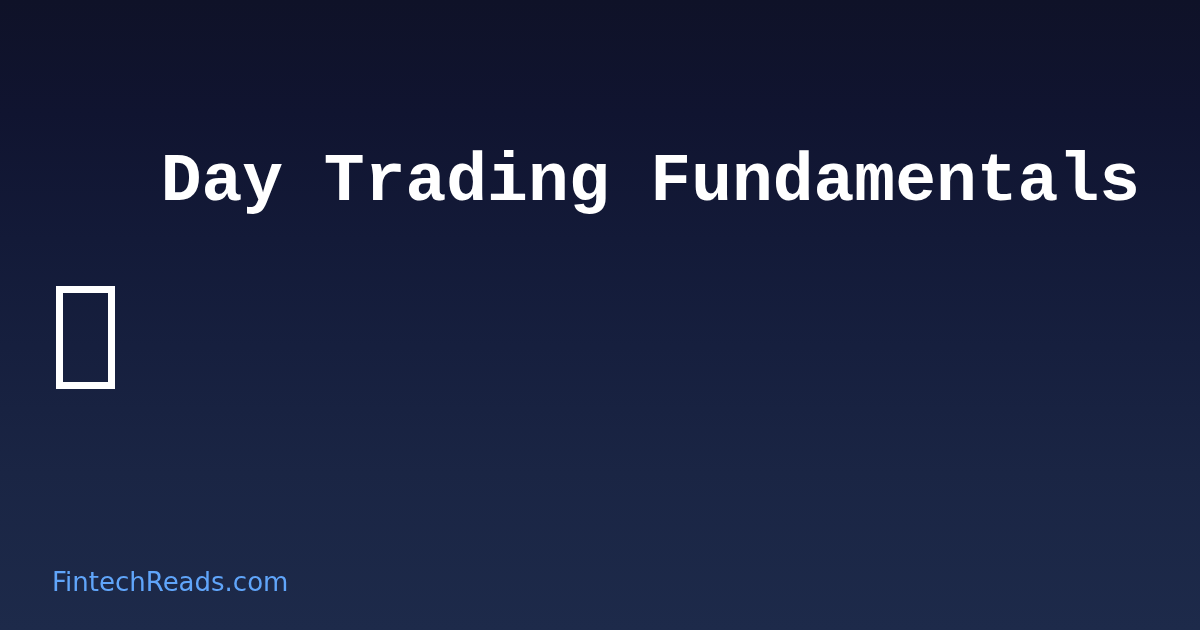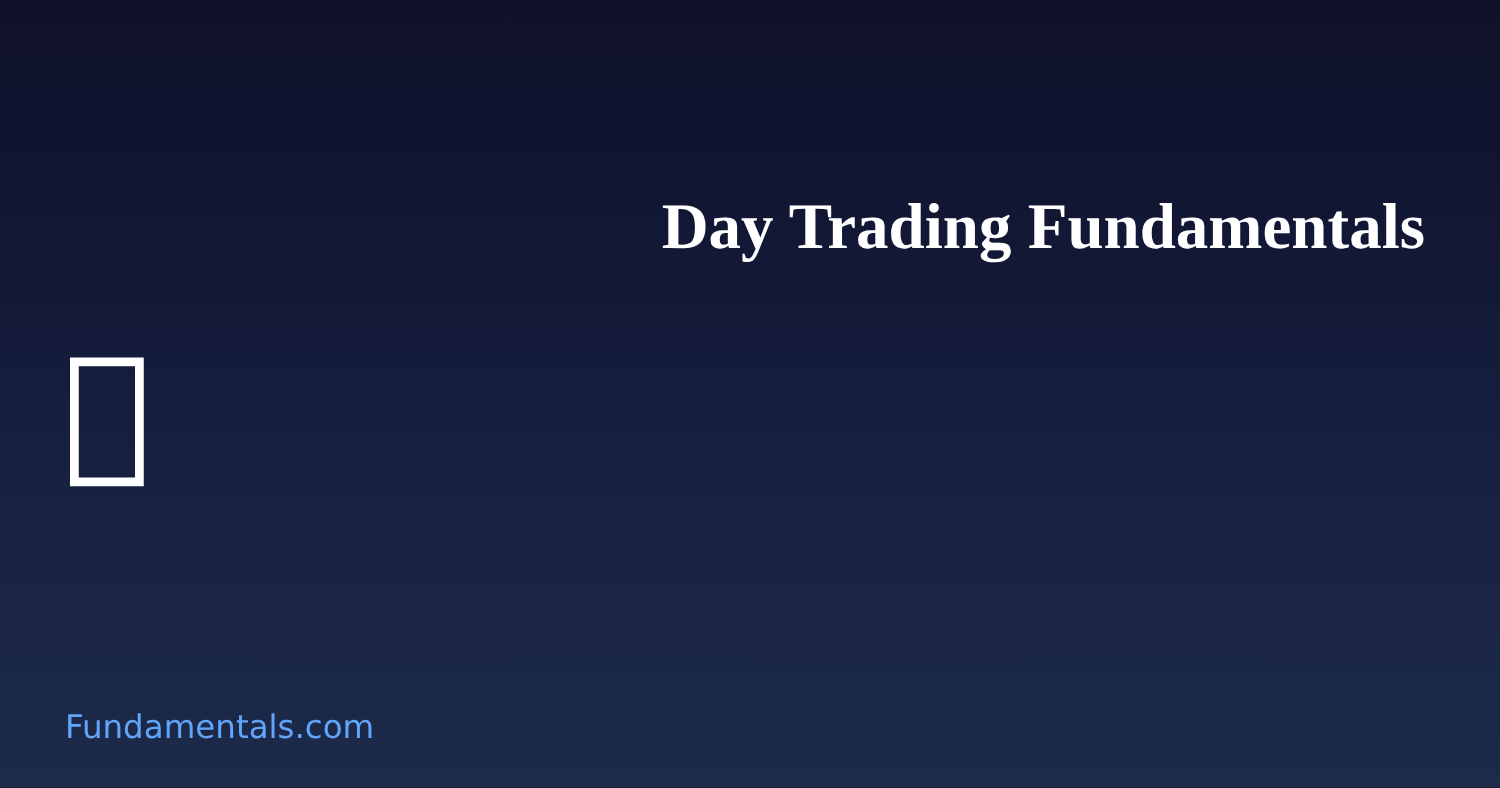--- a/index.html
+++ b/index.html
@@ -33,23 +33,23 @@
   .title-row {
     position: absolute;
     left: 0;
     right: 60px;
     top: 146px;
     text-align: right;
   }
   .card-title {
     display: inline-block;
     margin: 0;
-    font-family: Liberation Serif, serif;
+    font-family: Liberation Mono, monospace;
     font-weight: bold;
-    font-size: 52px;
+    font-size: 68px;
     line-height: 72px;
     letter-spacing: 0px;
     color: #ffffff;
     white-space: nowrap;
   }
 
   
   .glyph-row {
     position: absolute;
     left: 56px;
@@ -87,16 +87,16 @@
 
   <div class="title-row">
     <h1 class="card-title">Day Trading Fundamentals</h1>
   </div>
 
   <div class="glyph-row">
     <span class="tofu-glyph"></span>
   </div>
 
   <div class="footer-row">
-    <div class="site-name">Fundamentals.com</div>
+    <div class="site-name">FintechReads.com</div>
   </div>
 
 </div>
 
 </body></html>

